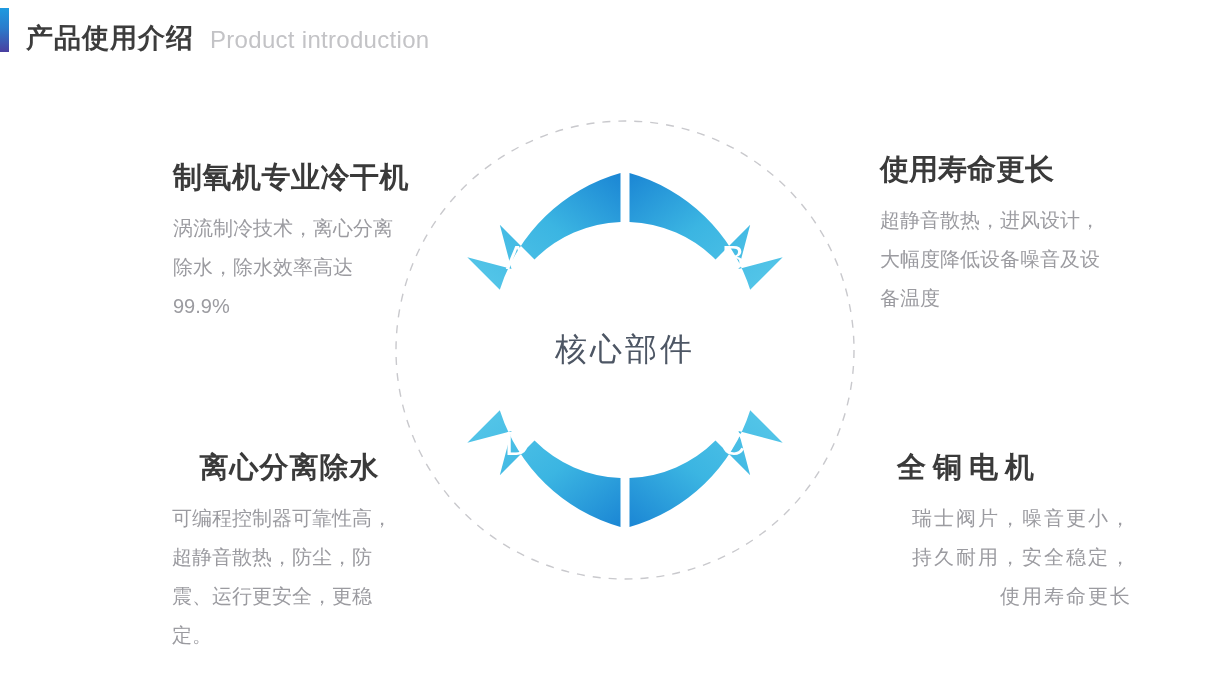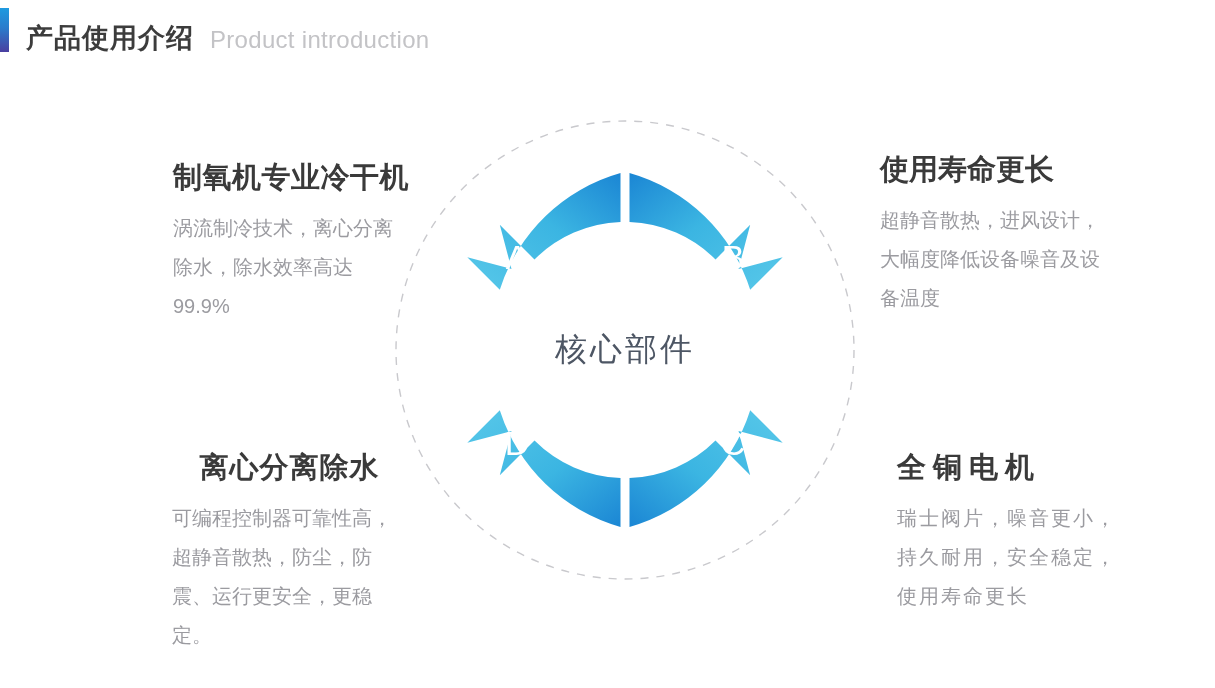--- a/index.html
+++ b/index.html
@@ -59,21 +59,21 @@
   .block-a { left:173px; top:160px; width:230px; }
   .block-a h3 { text-align:center; letter-spacing:0.5px; }
 
   .block-b { left:880px; top:152px; width:230px; }
 
   .block-d { left:172px; top:450px; width:235px; }
   .block-d h3 { text-align:center; letter-spacing:1px; }
 
   .block-c { left:897px; top:450px; width:235px; }
   .block-c h3 { letter-spacing:7px; }
-  .block-c p { letter-spacing:2px; }
+  .block-c p { letter-spacing:2px;text-align:right; }
 
   
   .diagram {
     position:absolute;
     left:395px; top:120px;
     width:460px; height:460px;
   }
   .diagram svg { display:block; width:460px; height:460px; overflow:visible; }
 
   .arc-letter {

